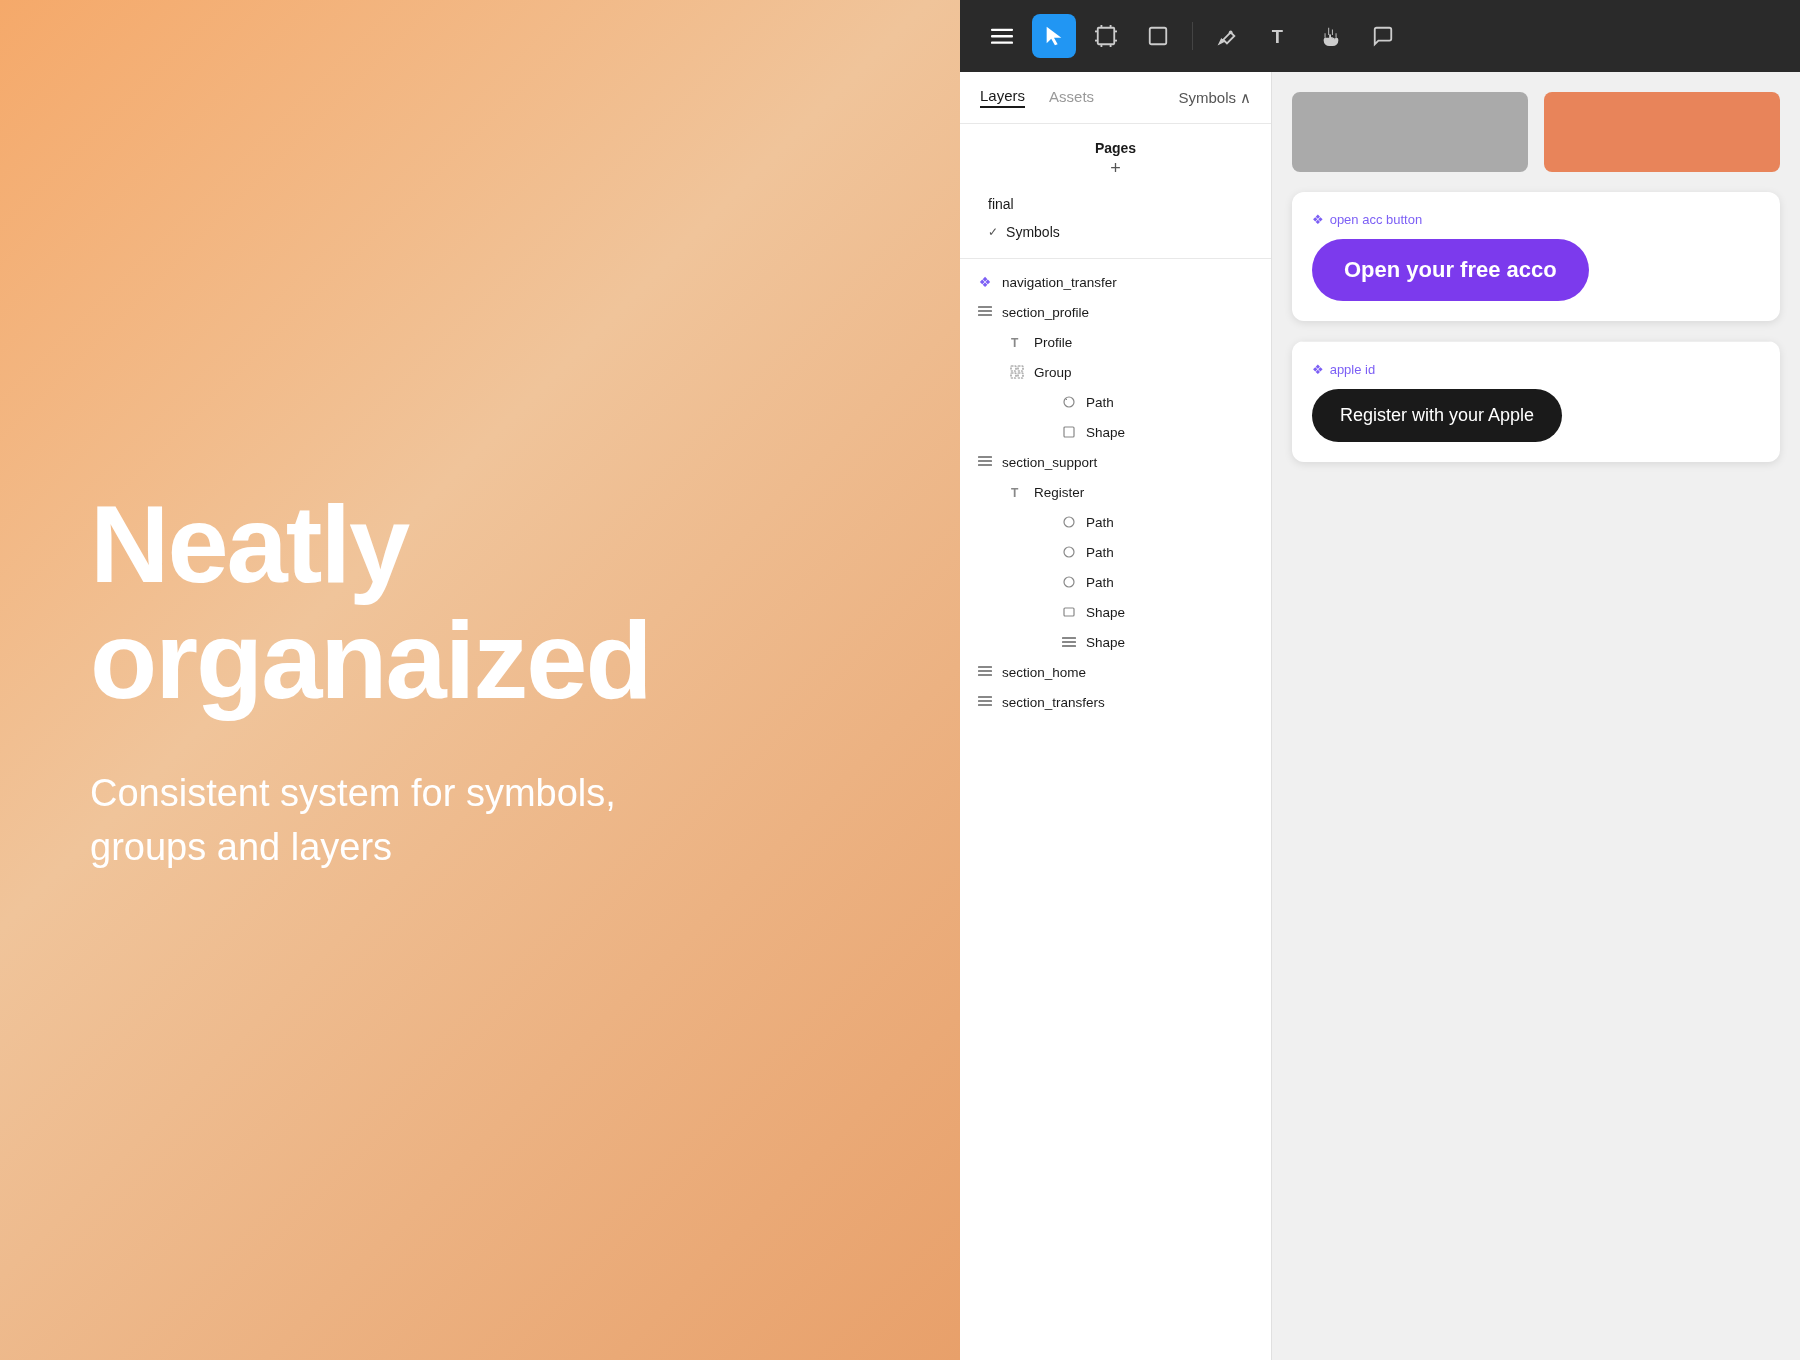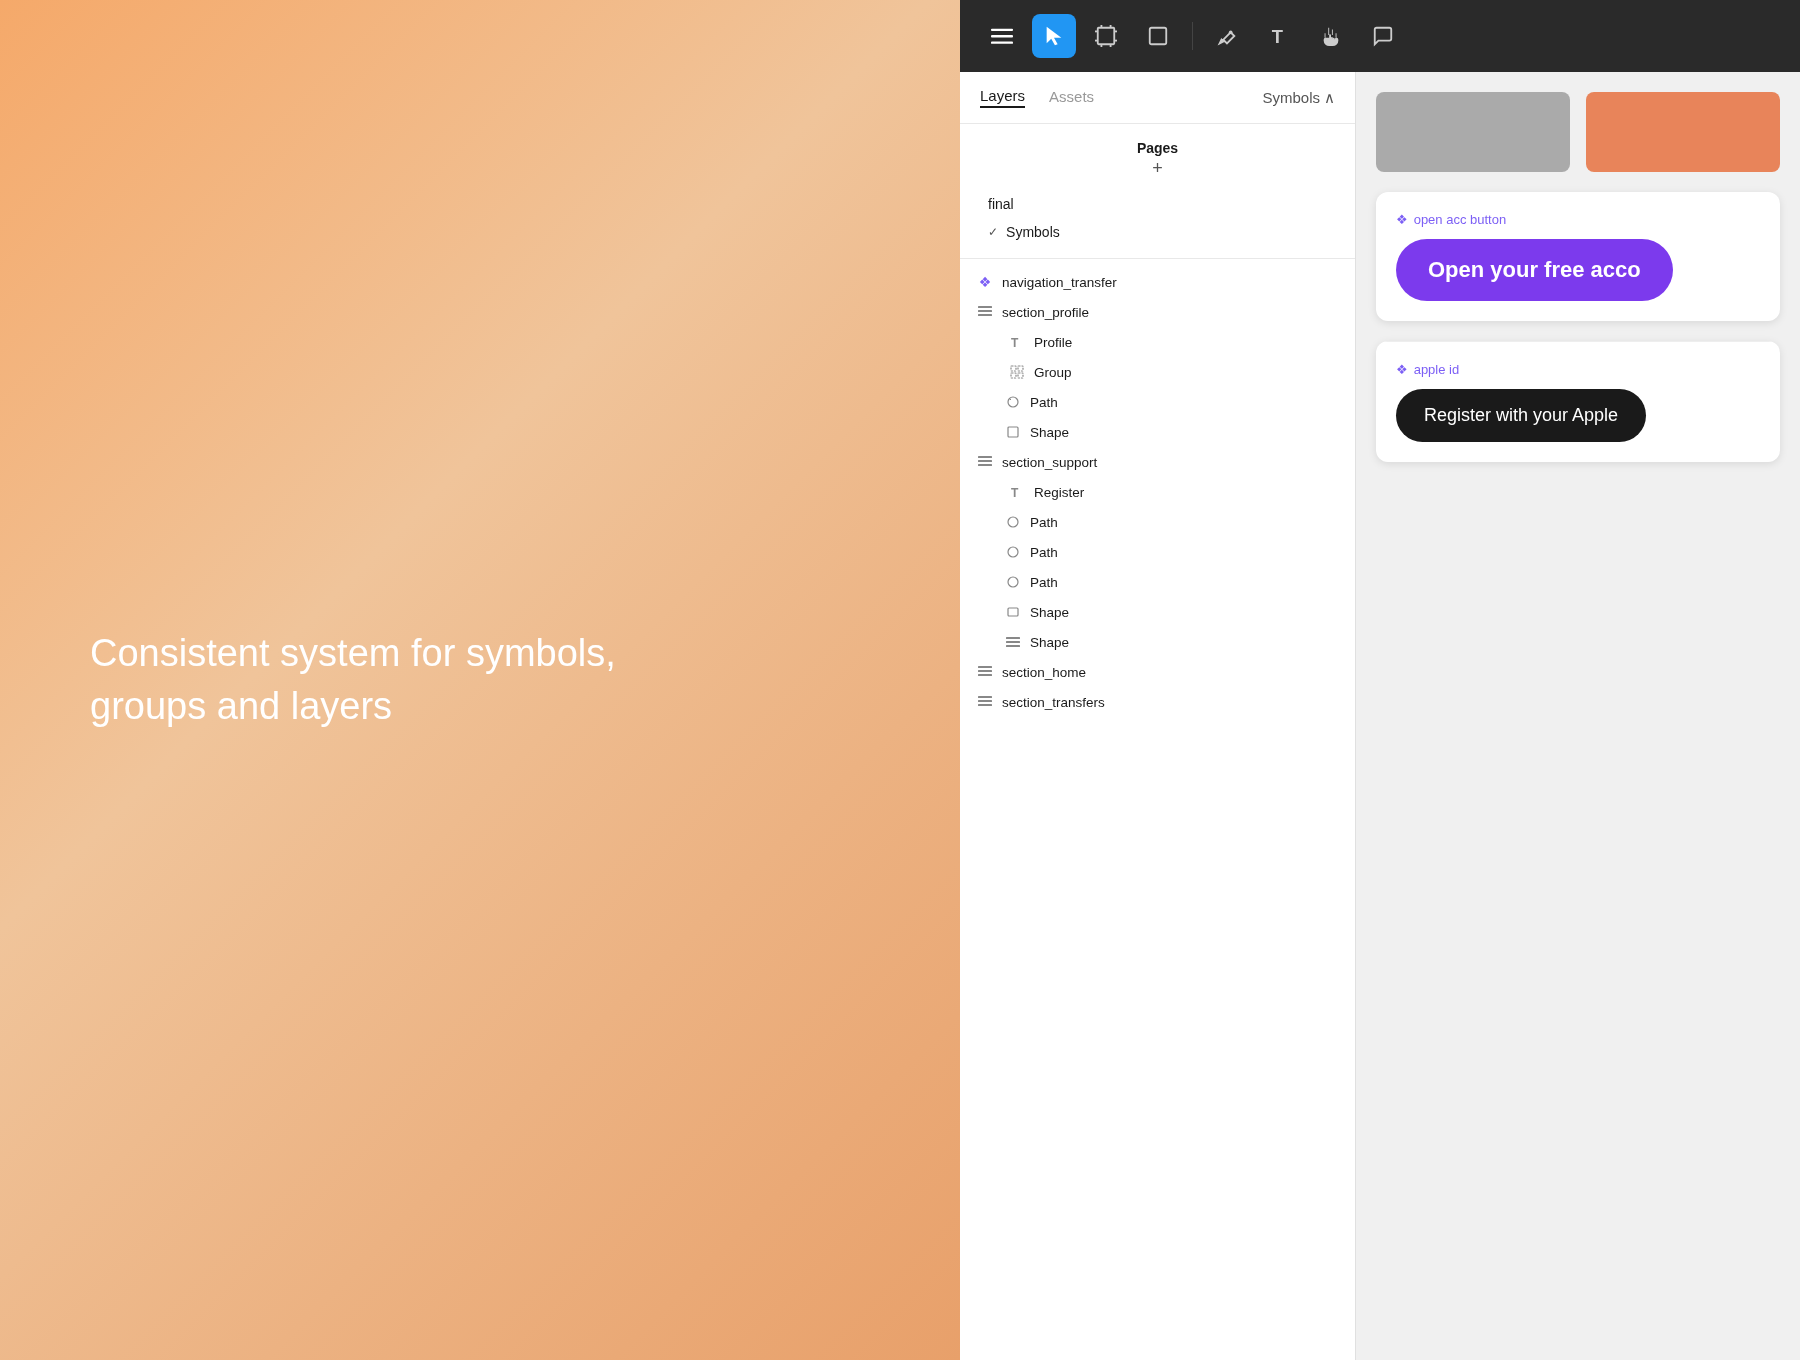--- a/index.html
+++ b/index.html
@@ -89,21 +89,21 @@
     }
 
     
     .main-content {
       display: flex;
       flex: 1;
     }
 
     
     .layers-panel {
-      width: 396px;
+      width: 312px;
       background: white;
       border-right: 1px solid #e0e0e0;
       display: flex;
       flex-direction: column;
     }
 
     
     .panel-tabs {
       display: flex;
       align-items: center;
@@ -197,21 +197,21 @@
       padding: 5px 16px;
       cursor: pointer;
       font-size: 13.5px;
       color: #1a1a1a;
       gap: 8px;
       min-height: 30px;
     }
 
     .layer-item.indent-1 { }
     .layer-item.indent-2 { padding-left: 48px; }
-    .layer-item.indent-3 { padding-left: 44px; }
+    .layer-item.indent-3 { padding-left: 100px; }
 
     .layer-icon {
       width: 18px;
       height: 18px;
       flex-shrink: 0;
       display: flex;
       align-items: center;
       justify-content: center;
       font-size: 13px;
     }
@@ -306,20 +306,21 @@
       flex: 1;
     }
 
     .img-gray { background: #aaa; }
     .img-salmon { background: #e8845a; }
   </style>
 </head>
 <body>
 
 <div class="left-panel">
+  <h1 class="main-heading">Neatly organaized</h1>
   <p class="sub-heading">Consistent system for symbols, groups and layers</p>
 </div>
 
 <div class="right-panel">
 
   <div class="toolbar">
     <div class="tool-btn">
       <svg viewBox="0 0 24 24" fill="white">
           <rect y="4" width="24" height="2.5" rx="1"></rect>
           <rect y="11" width="24" height="2.5" rx="1"></rect>

